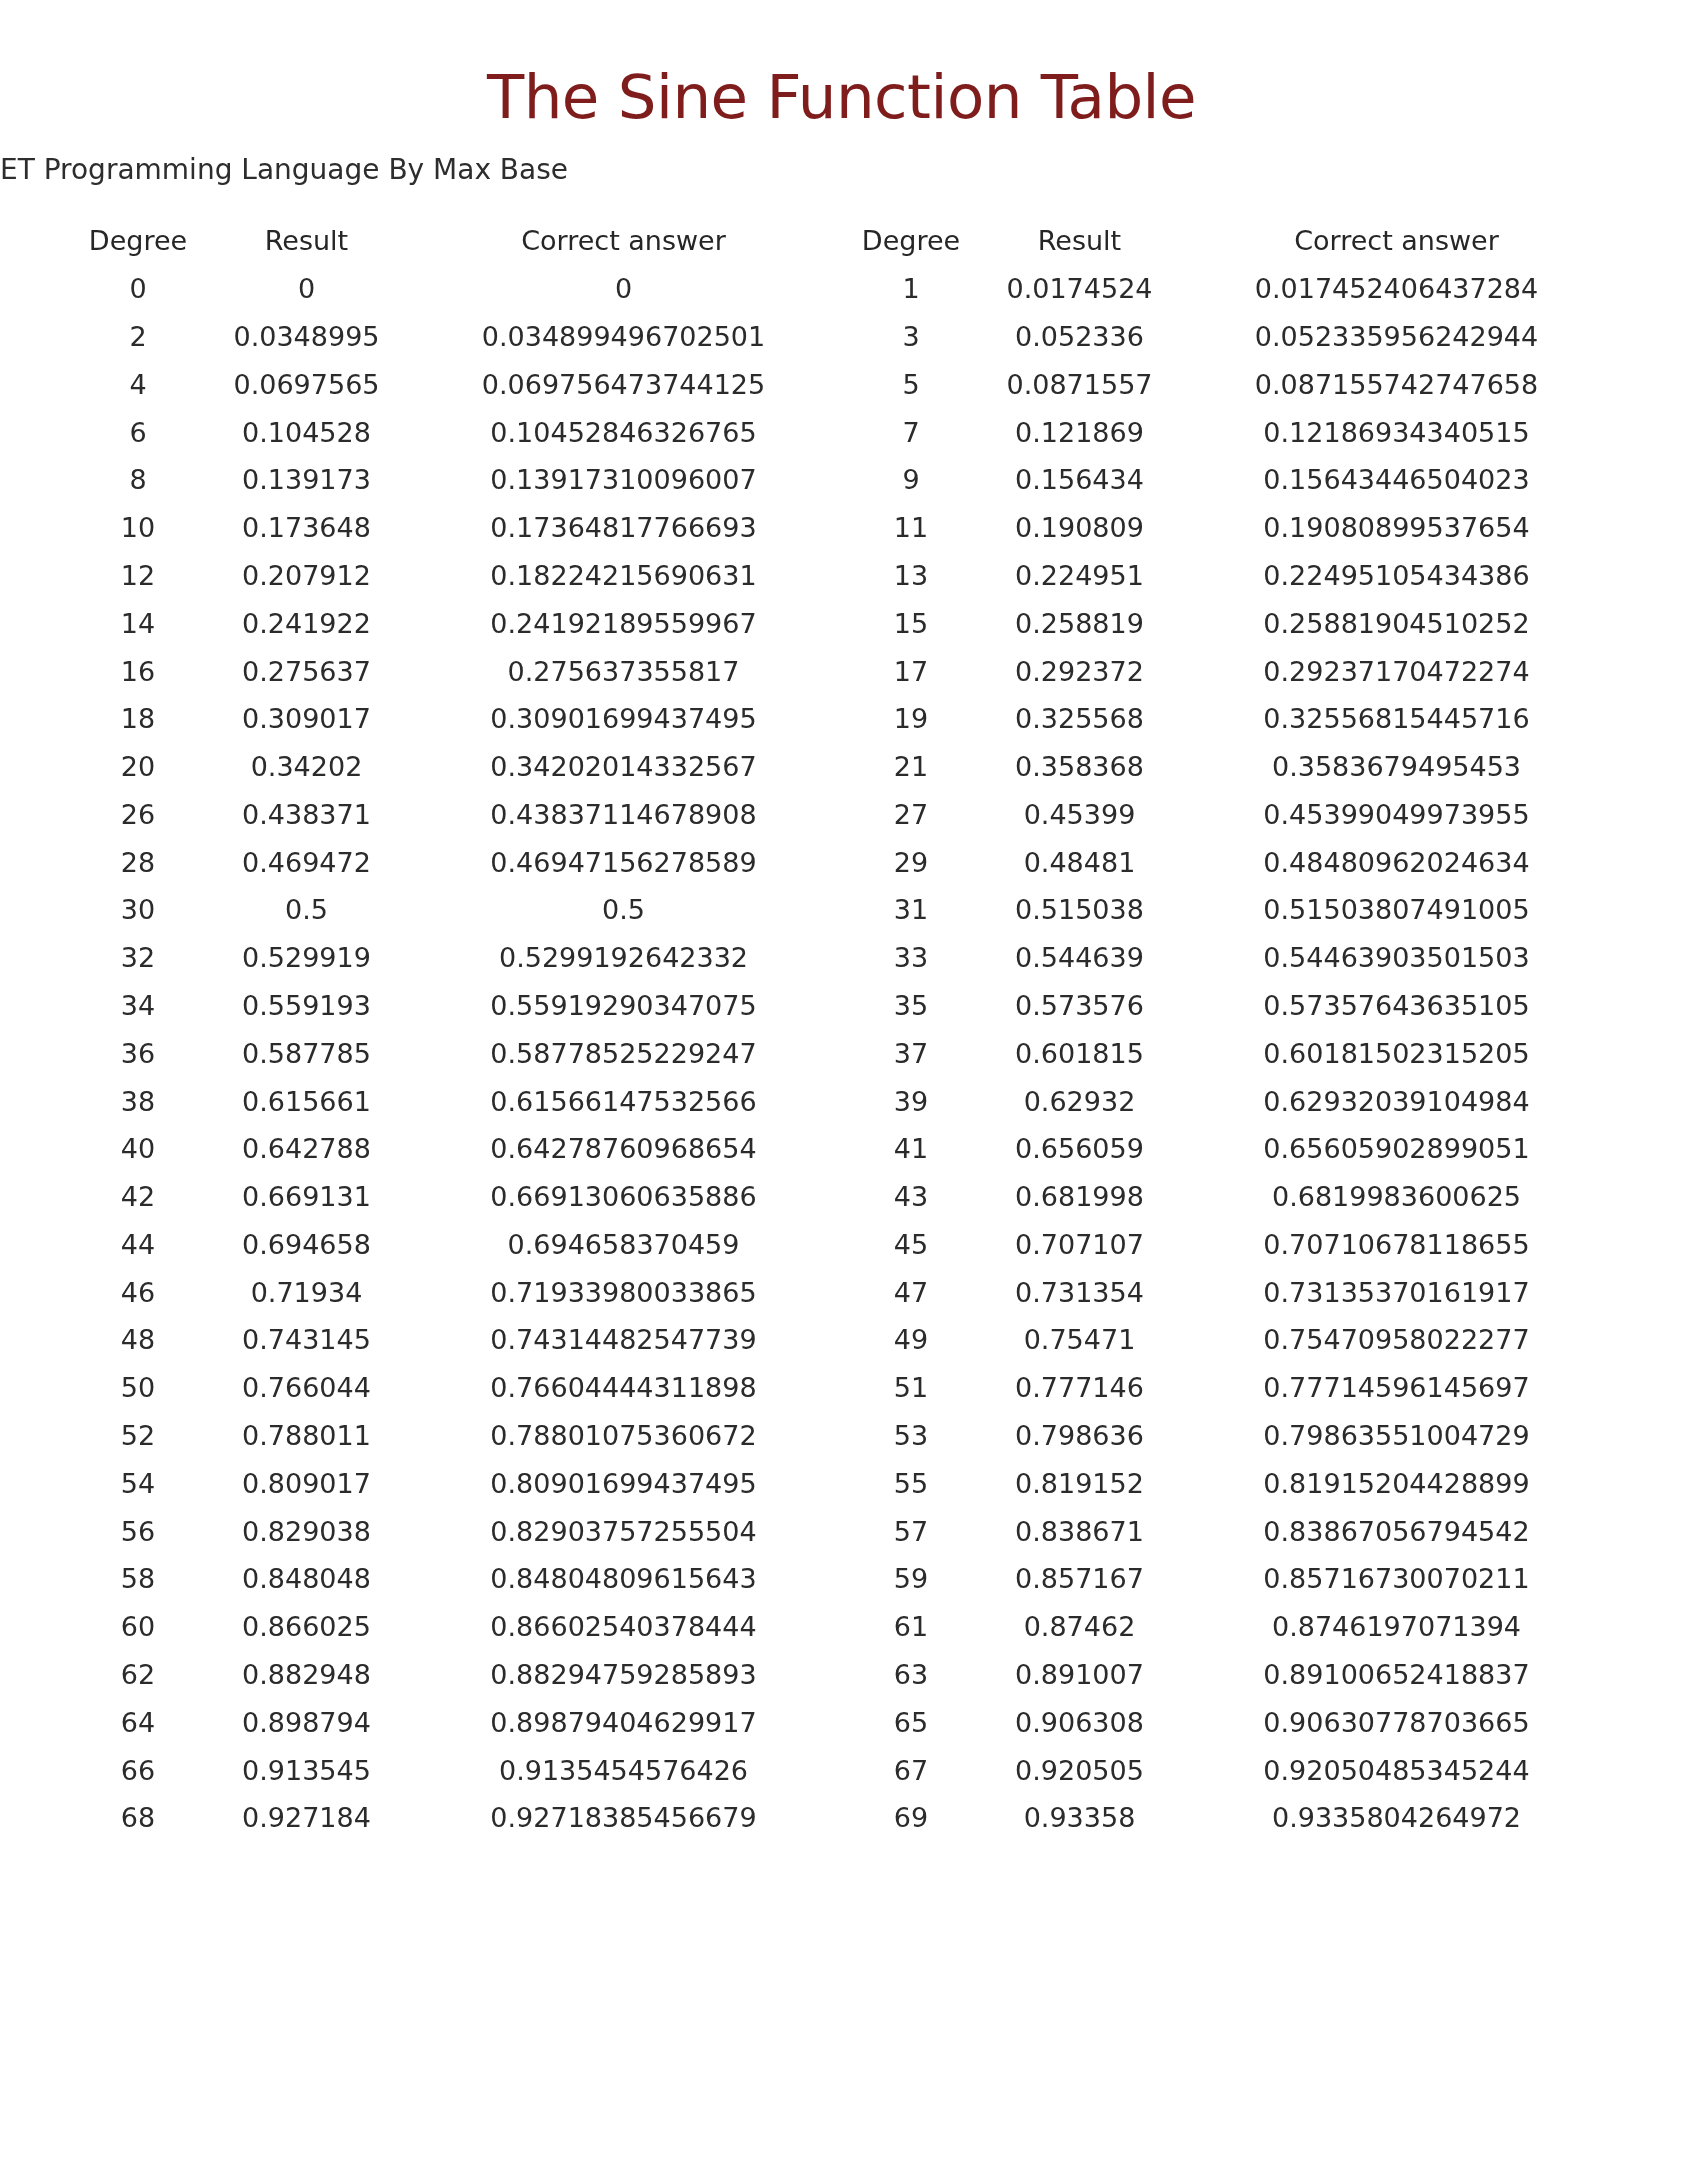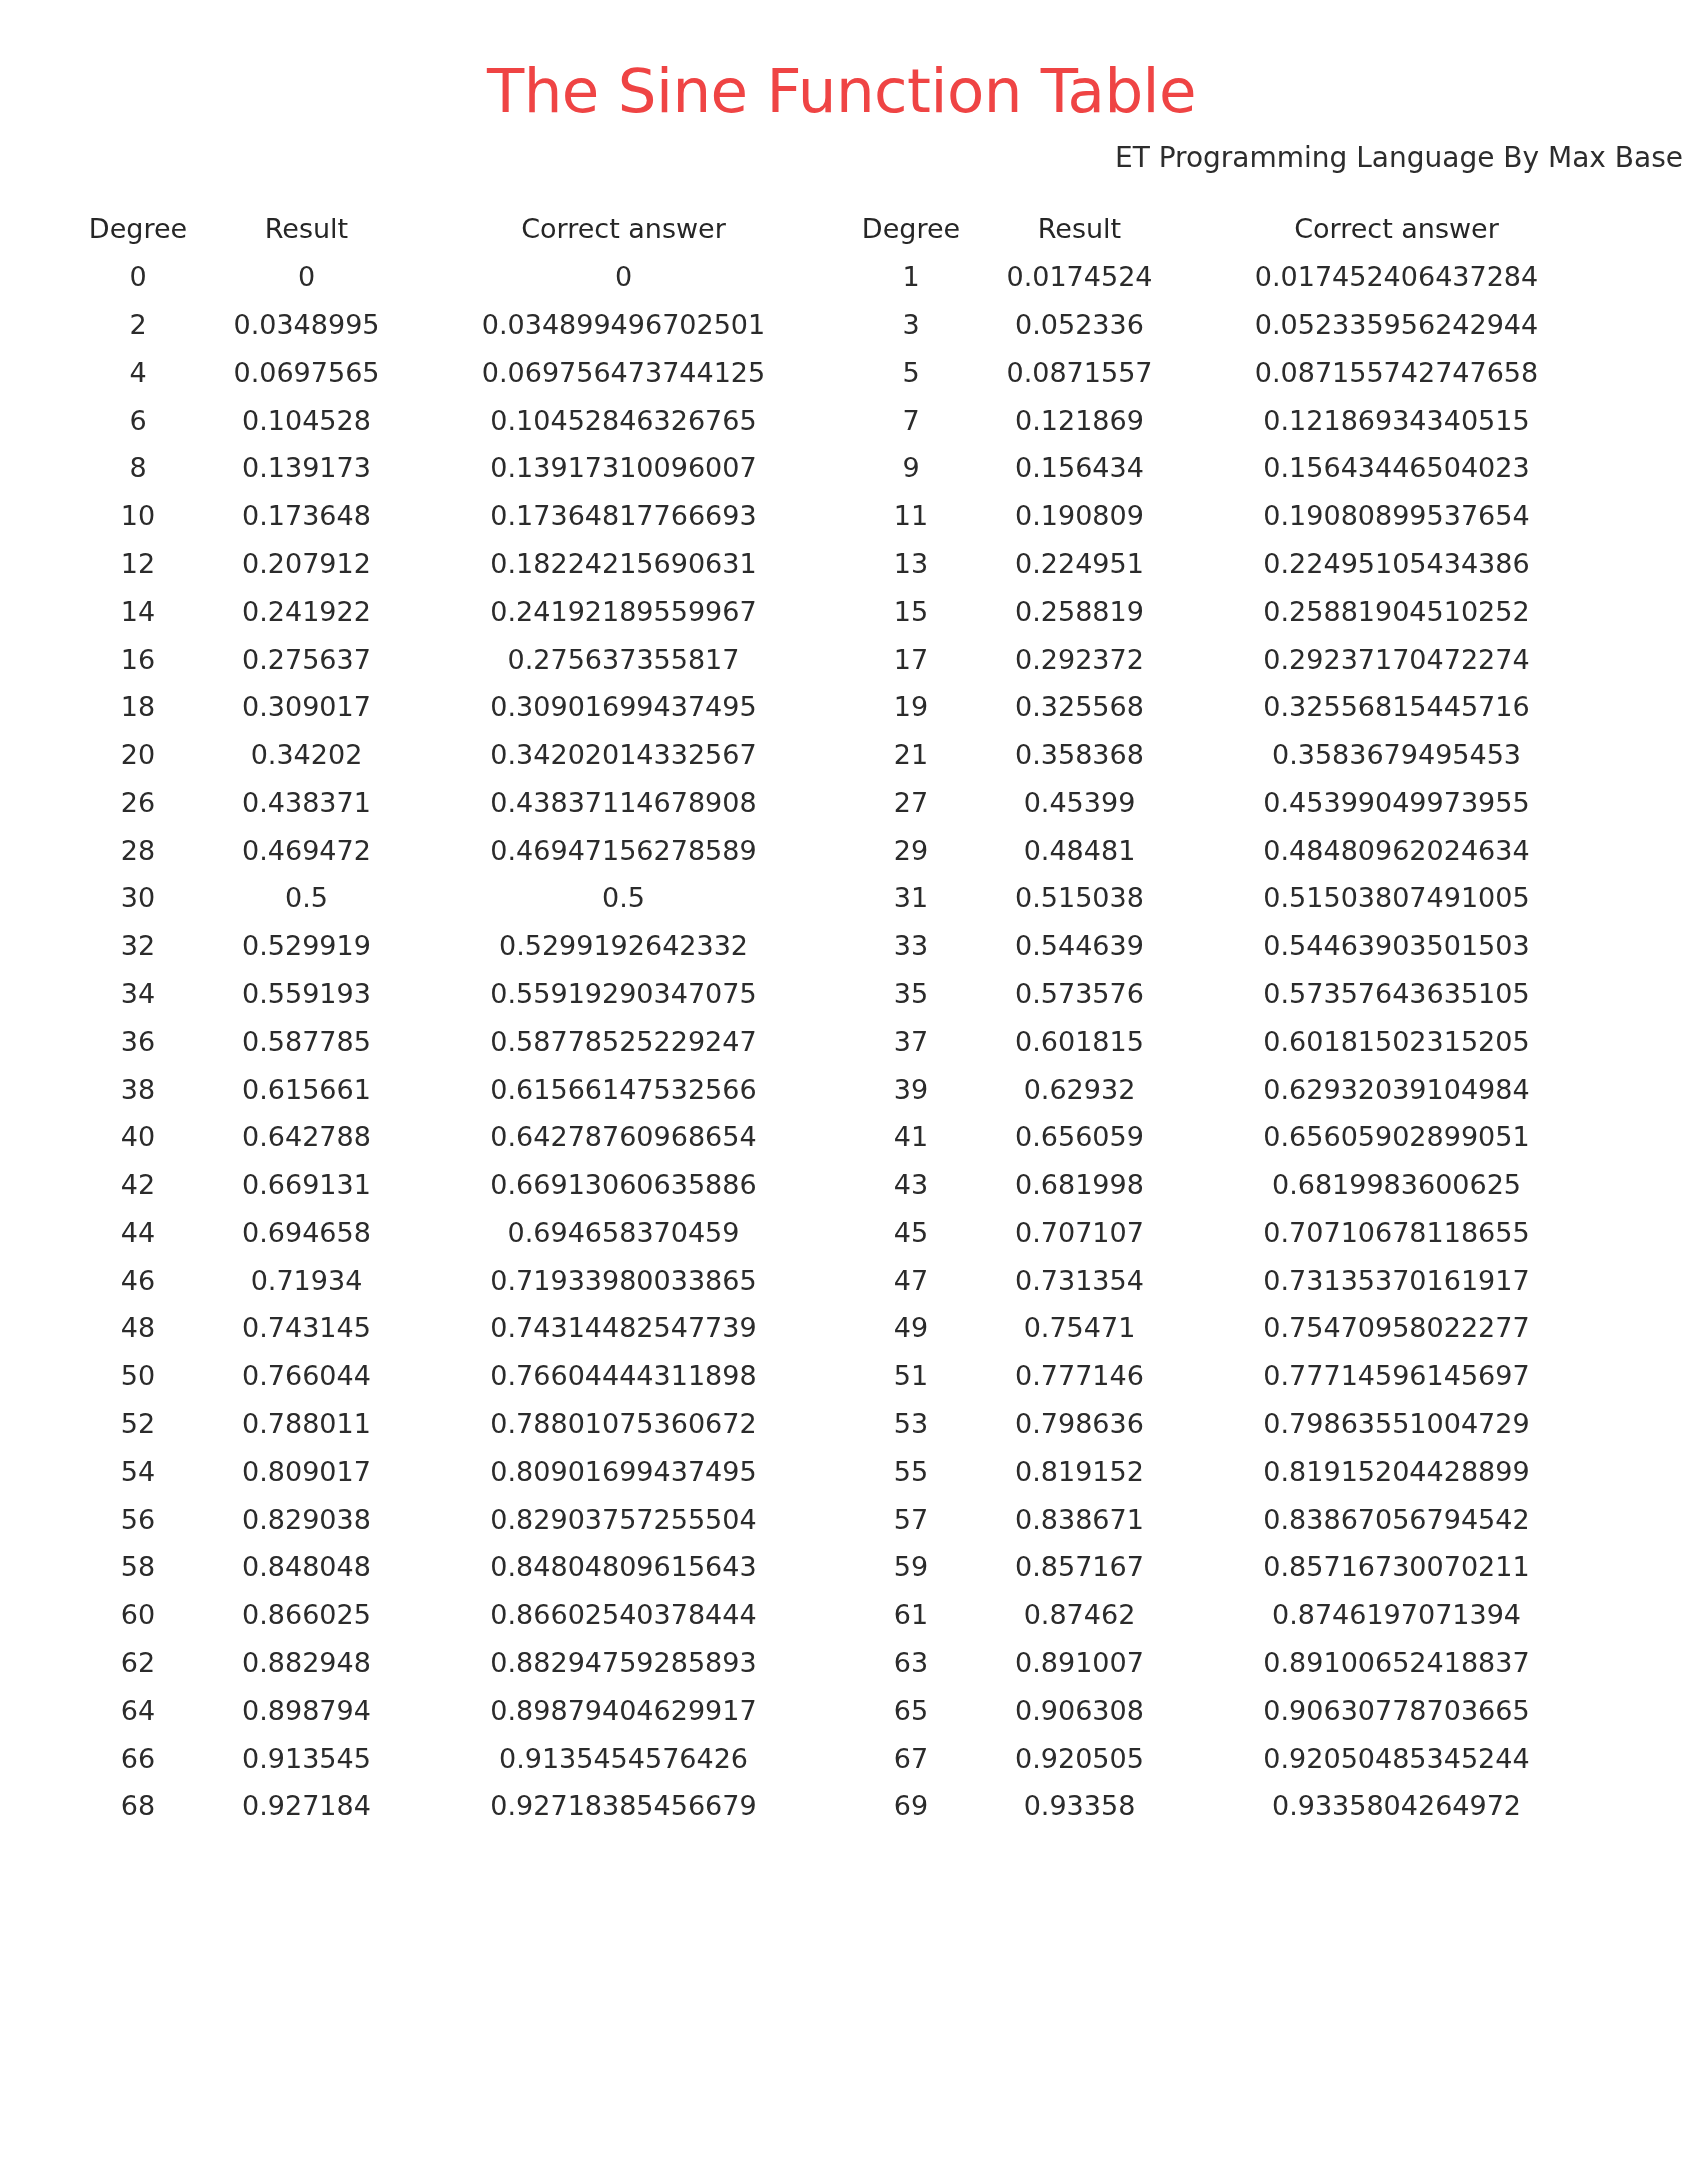--- a/index.html
+++ b/index.html
@@ -20,27 +20,27 @@
     box-sizing: border-box;
     padding: 0;
     position: relative;
     background: #ffffff;
   }
   .title {
     text-align: center;
     font-size: 61px;
     font-weight: 400;
     letter-spacing: -0.5px;
-    color: #ef4444;
-    margin: 0;
+    color: #7f1d1d;
+    margin: 6px;
     padding-top: 57px;
     line-height: 1.12;
   }
   .subtitle {
-    text-align: right;
+    text-align: left;
     font-size: 28px;
     font-weight: 400;
     color: #2d2d2d;
     margin: 0;
     padding-top: 16px;
     line-height: 1.2;
   }
   table.sine-table {
     border-collapse: collapse;
     margin: 12px auto;

